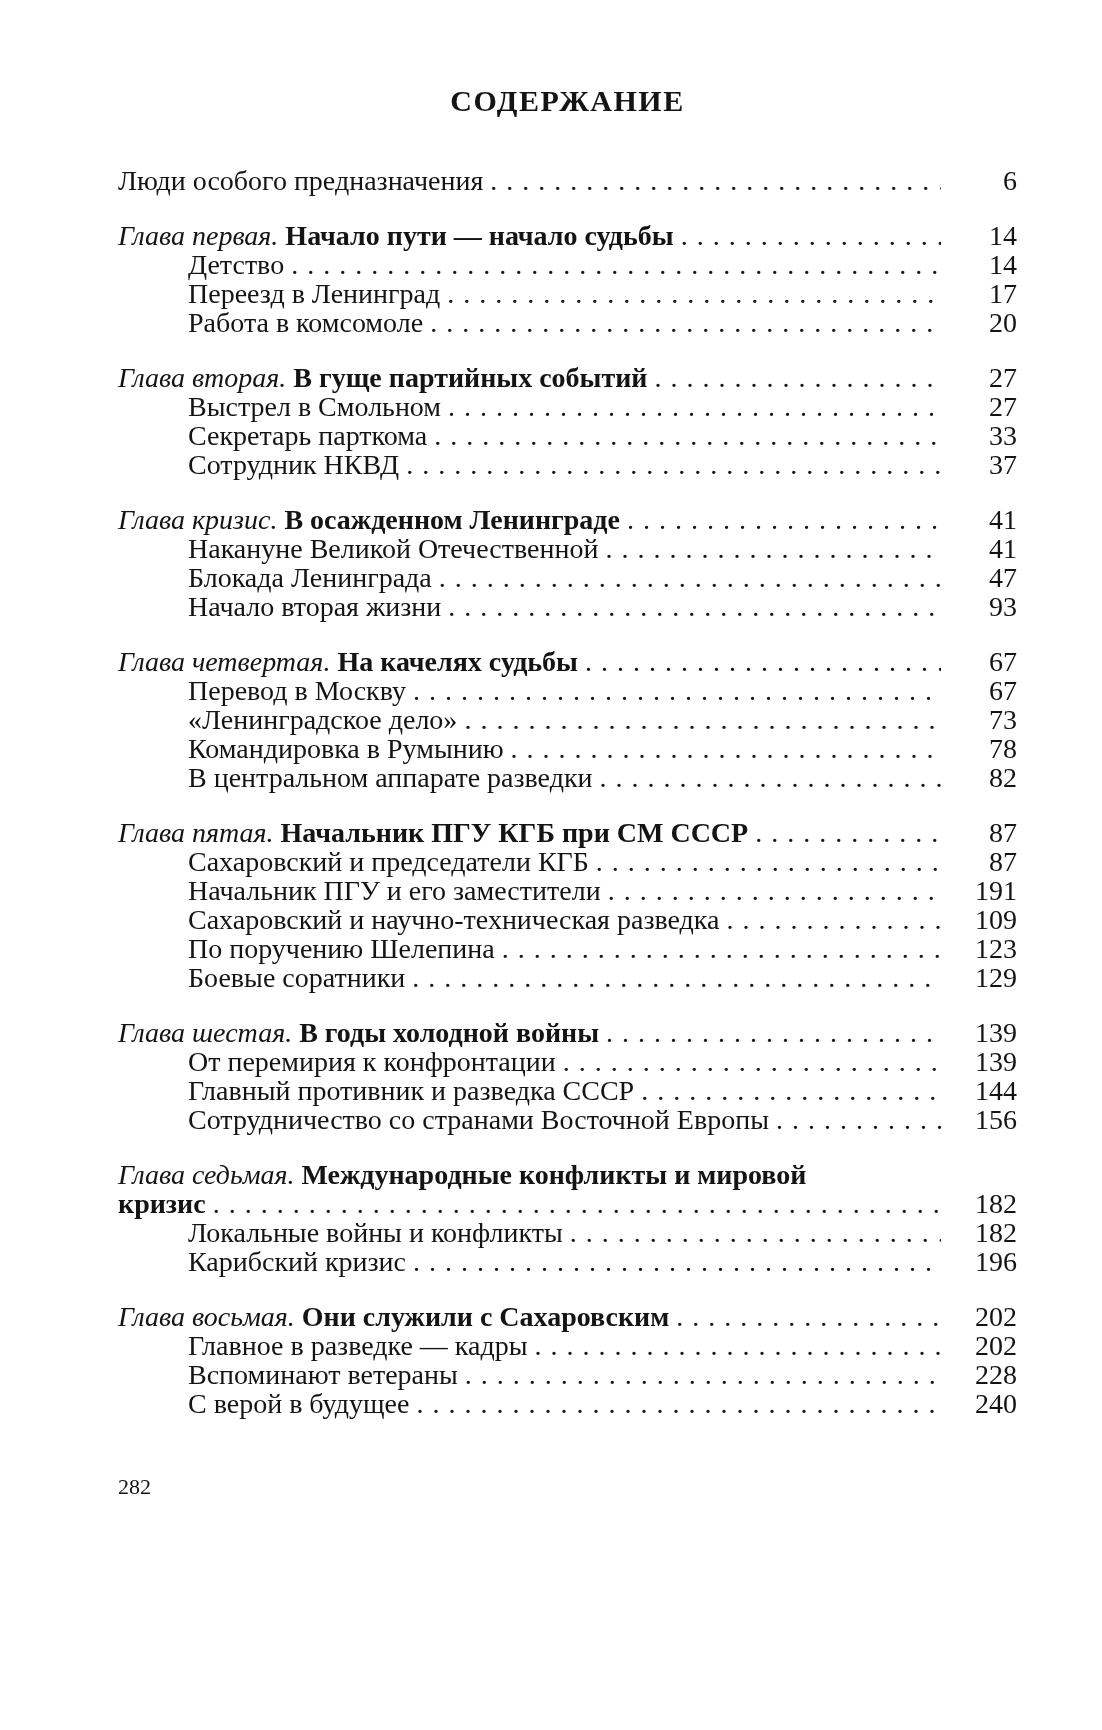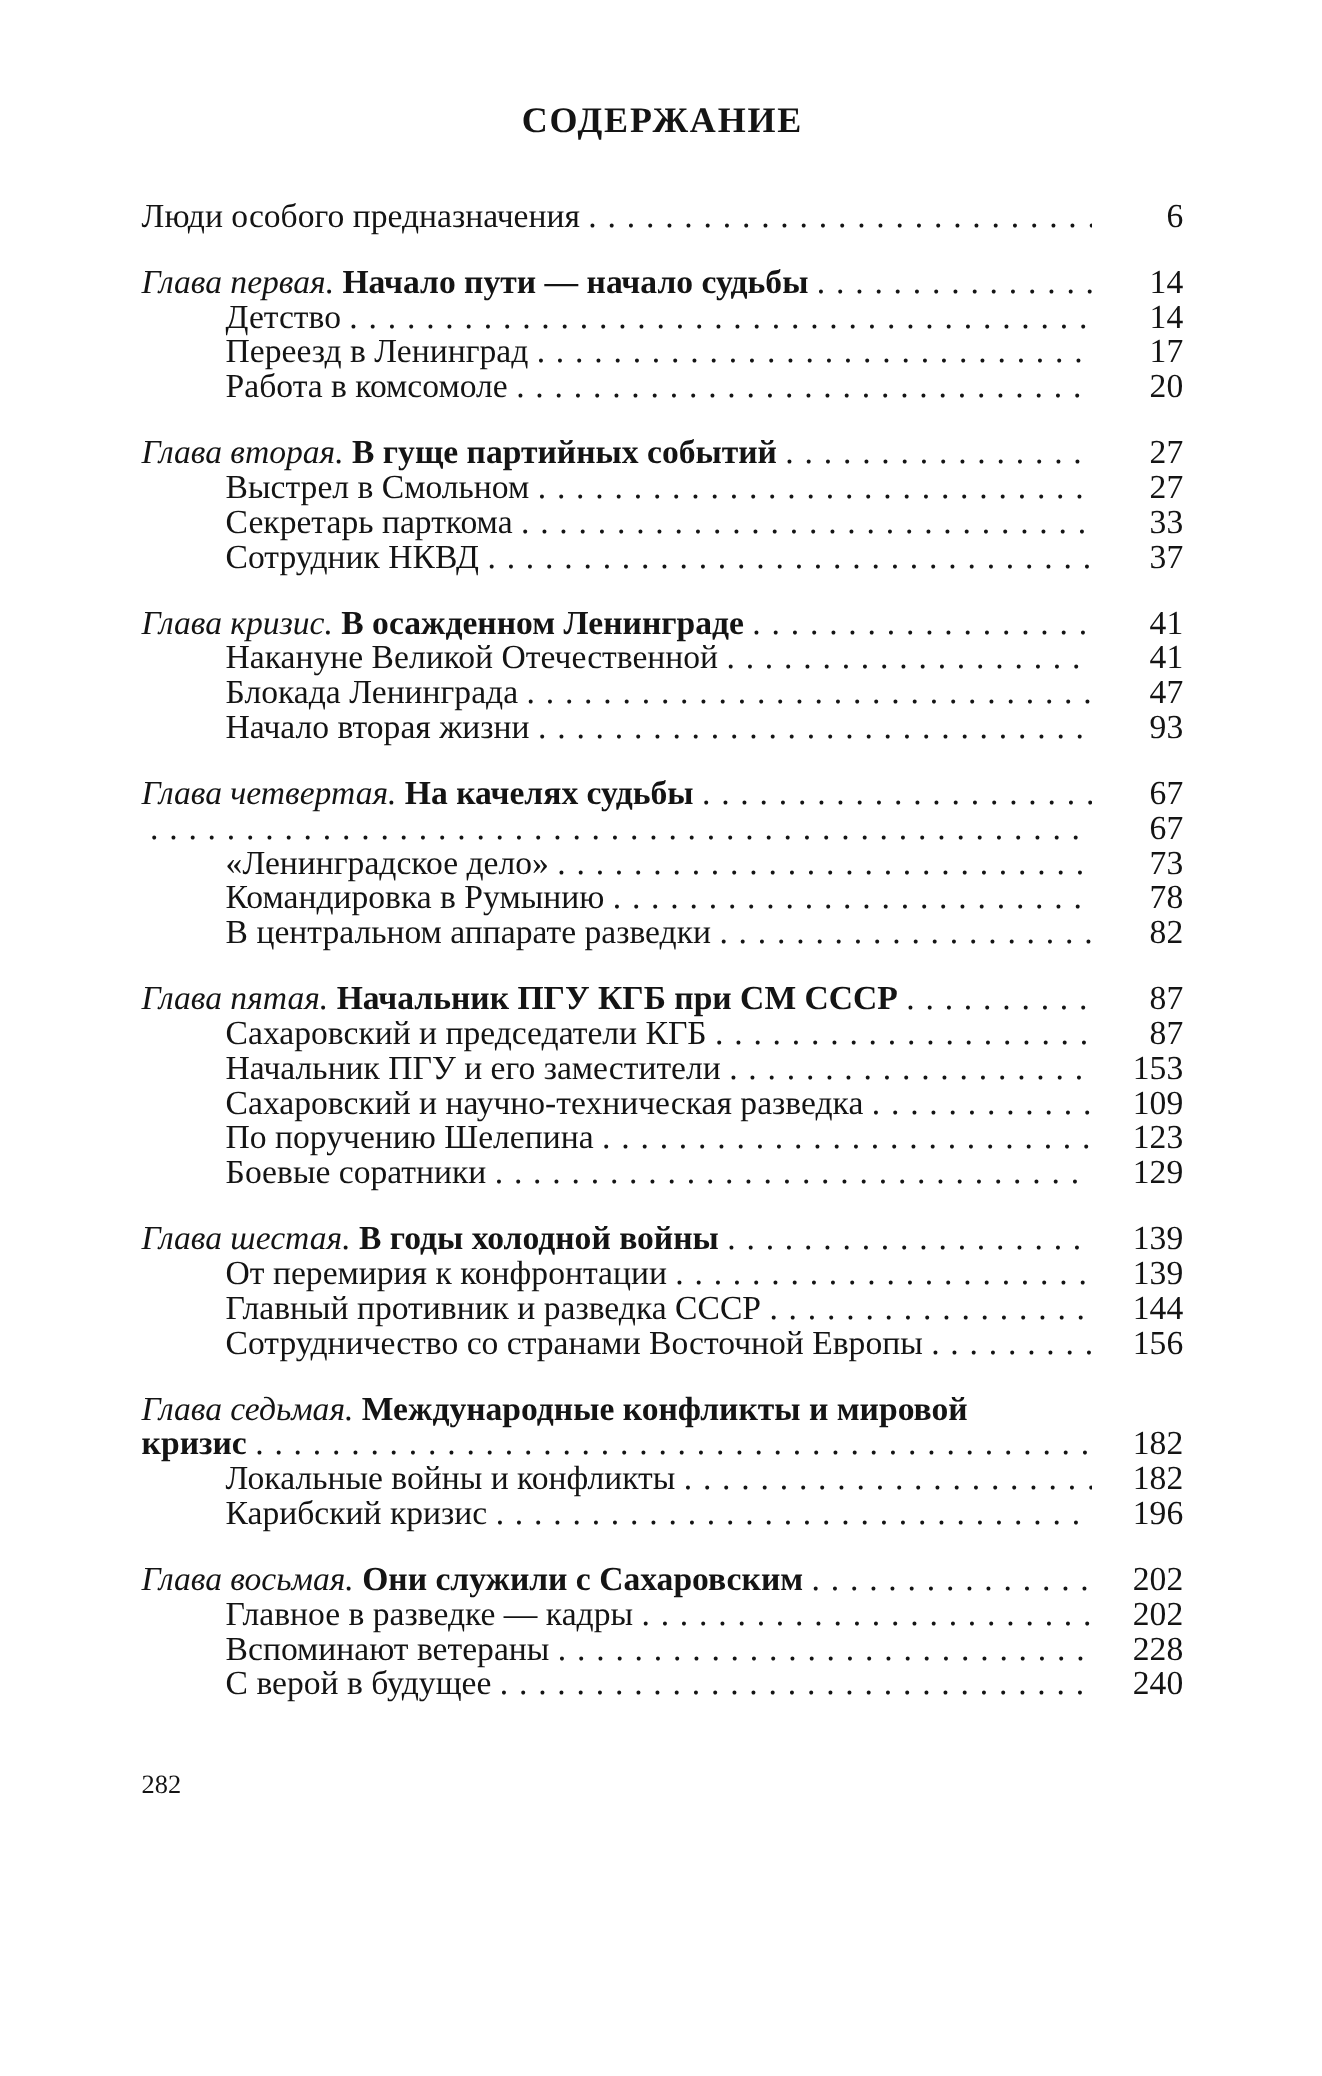--- a/index.html
+++ b/index.html
@@ -7,21 +7,21 @@
   body {
     width: 1102px;
     height: 1730px;
     font-family: "Liberation Serif", "DejaVu Serif", serif;
     color: #141414;
     overflow: hidden;
   }
   .page {
     width: 1102px;
     height: 1730px;
-    padding: 84px 116px 0 118px;
+    padding: 84px 85px 0 118px;
   }
   .title {
     text-align: center;
     font-size: 30px;
     font-weight: bold;
     letter-spacing: 1.5px;
     margin-bottom: 48px;
   }
   .toc { width: 100%; }
   .row {
@@ -129,20 +129,21 @@
         <span class="label"><span>Начало вторая жизни</span></span>
         <span class="dots"></span>
         <span class="pg">93</span>
       </div>
       <div class="row chapter">
         <span class="label"><span class="prefix">Глава четвертая. </span><span class="bold">На качелях судьбы</span></span>
         <span class="dots"></span>
         <span class="pg">67</span>
       </div>
       <div class="row sub">
+        <span class="label"><span>Перевод в Москву</span></span>
         <span class="dots"></span>
         <span class="pg">67</span>
       </div>
       <div class="row sub">
         <span class="label"><span>«Ленинградское дело»</span></span>
         <span class="dots"></span>
         <span class="pg">73</span>
       </div>
       <div class="row sub">
         <span class="label"><span>Командировка в Румынию</span></span>
@@ -160,21 +161,21 @@
         <span class="pg">87</span>
       </div>
       <div class="row sub">
         <span class="label"><span>Сахаровский и председатели КГБ</span></span>
         <span class="dots"></span>
         <span class="pg">87</span>
       </div>
       <div class="row sub">
         <span class="label"><span>Начальник ПГУ и его заместители</span></span>
         <span class="dots"></span>
-        <span class="pg">153</span>
+        <span class="pg">191</span>
       </div>
       <div class="row sub">
         <span class="label"><span>Сахаровский и научно-техническая разведка</span></span>
         <span class="dots"></span>
         <span class="pg">109</span>
       </div>
       <div class="row sub">
         <span class="label"><span>По поручению Шелепина</span></span>
         <span class="dots"></span>
         <span class="pg">123</span>

